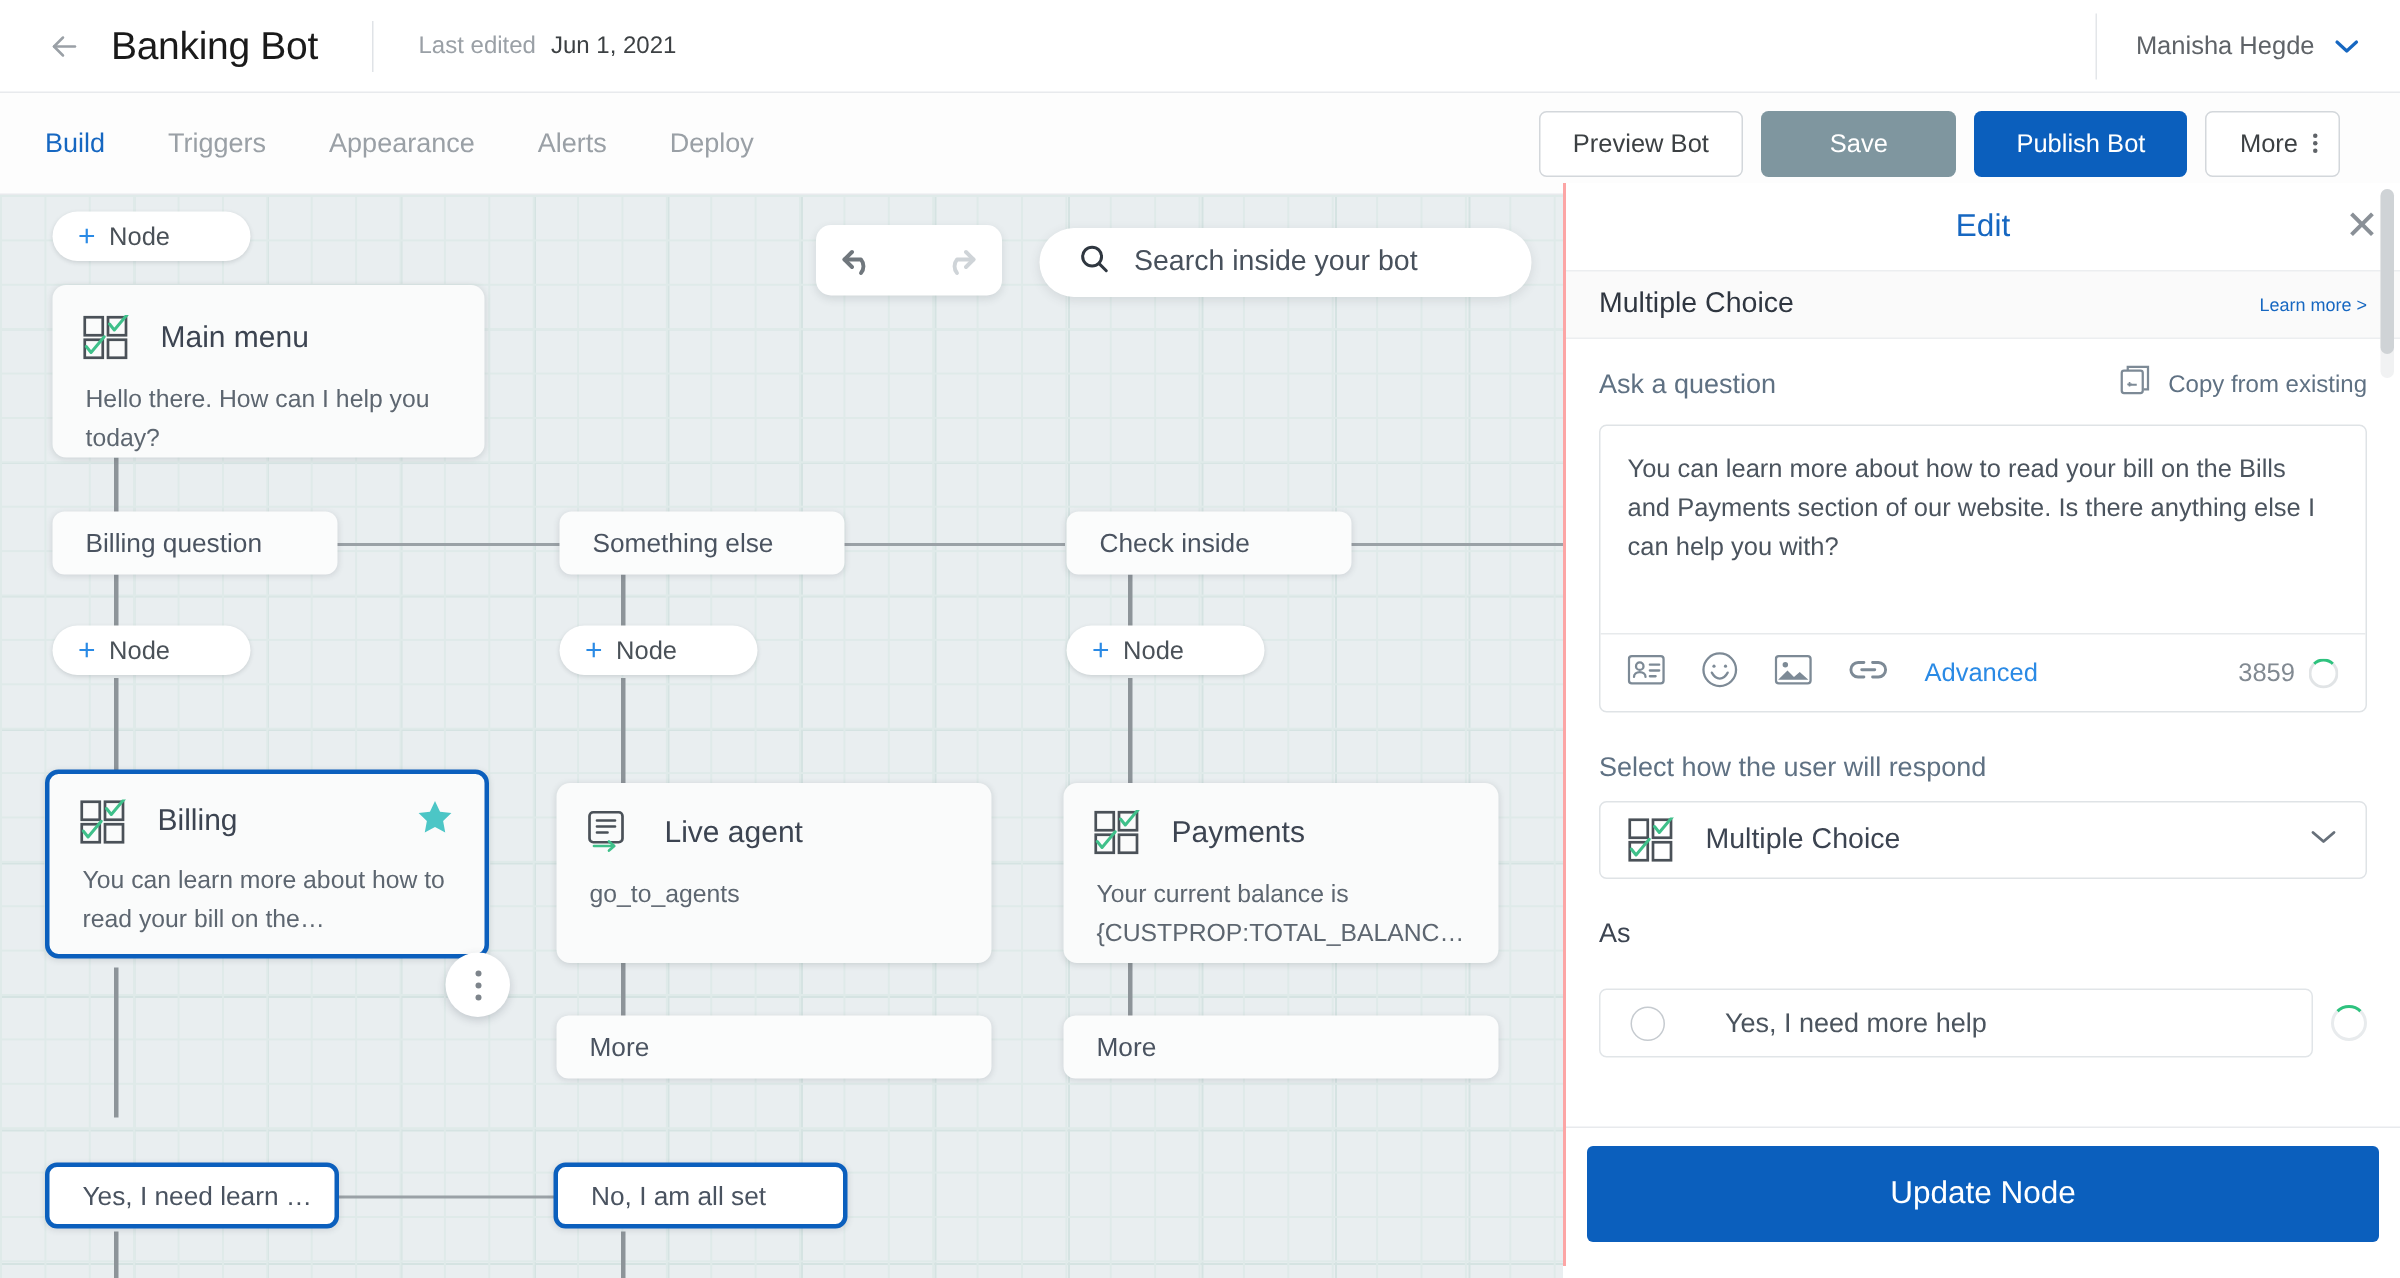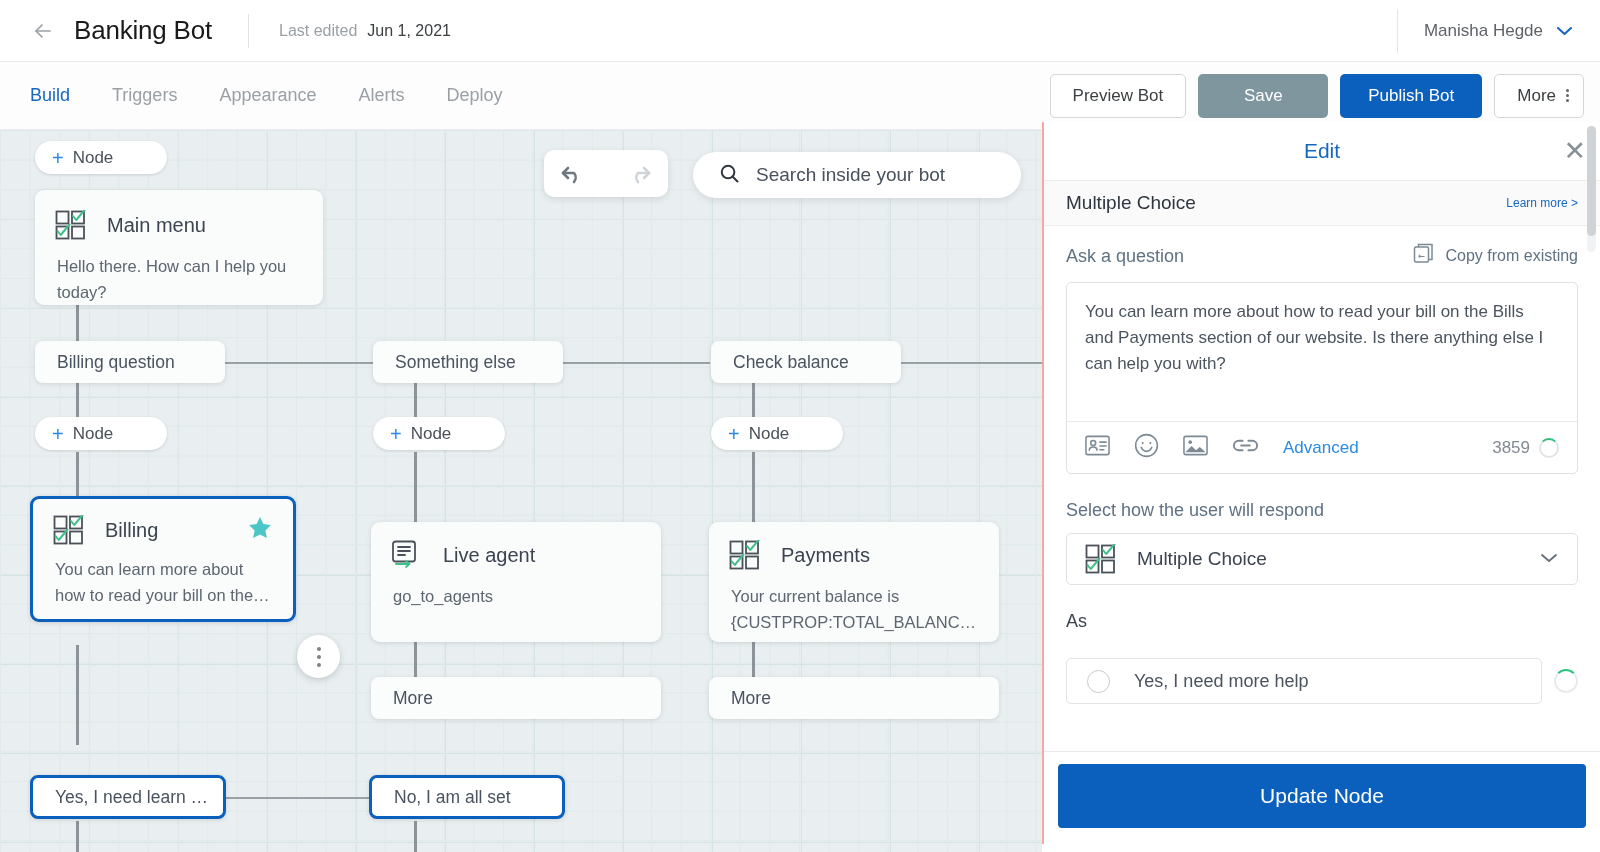--- a/index.html
+++ b/index.html
@@ -57,21 +57,21 @@
     display: flex; align-items: center;
   }
   .tabs { display: flex; align-items: center; margin-left: 30px; }
   .tab {
     font-size: 18px; color: #9aa0a6; margin-right: 42px; cursor: pointer;
     white-space: nowrap;
   }
   .tab.active { color: #1667c1; font-weight: 400; }
 
   .tabbar-actions {
-    margin-left: auto; display: flex; align-items: center; margin-right: 16px; gap: 12px;
+    margin-left: auto; display: flex; align-items: center; margin-right: 40px; gap: 12px;
   }
   .btn {
     height: 44px; border-radius: 5px; font-size: 17px;
     display: inline-flex; align-items: center; justify-content: center;
     cursor: pointer; white-space: nowrap; padding: 0 22px;
     border: 1px solid transparent;
   }
   .btn-outline { background: #fff; border: 1px solid #d3d7db; color: #3c4043; }
   .btn-save { background: #7f969f; color: #fff; min-width: 130px; }
   .btn-publish { background: #0b5fbd; color: #fff; min-width: 142px; }
@@ -235,21 +235,21 @@
   }
   .seg div {
     height: 52px; display: flex; align-items: center; justify-content: center;
     padding: 0 30px; font-size: 19px; color: #8a9097; cursor: pointer;
   }
   .seg div.on { background: #fff; color: #2a8ae5; border-right: 1px solid #e4e7ea; }
 
   .opt-row { display: flex; align-items: center; gap: 12px; margin-top: 26px; }
   .opt-box {
     flex: 1 1 auto; height: 46px; border: 1px solid #e1e5e8; border-radius: 5px;
-    display: flex; align-items: center; padding-left: 20px; gap: 24px; background: #fff;
+    display: flex; align-items: center; padding-left: 20px; gap: 40px; background: #fff;
   }
   .radio { width: 23px; height: 23px; border-radius: 50%; border: 1.5px solid #c6cbd0; }
   .opt-box .txt { font-size: 18px; color: #4b545e; }
   .opt-ring {
     width: 24px; height: 24px; border-radius: 50%;
     border: 2px solid #e8ebed; border-top-color: #2ec27e;
   }
 
   .panel-foot {
     flex: 0 0 auto; border-top: 1px solid #e8eaed; padding: 12px 14px 16px 14px; background: #fff;
@@ -389,23 +389,23 @@
             <path d="M2.5 21 l3.2 4 L14.5 14.5" stroke="#3fc08a" stroke-width="2" fill="none" stroke-linecap="round" stroke-linejoin="round"></path>
           </svg>
         </span>
         <span class="card-title">Main menu</span>
       </div>
       <div class="card-body">Hello there. How can I help you today?</div>
     </div>
 
     <div class="pillnode" style="left:35px; top:211px; width:190px;">Billing question</div>
     <div class="pillnode" style="left:373px; top:211px; width:190px;">Something else</div>
-    <div class="pillnode" style="left:711px; top:211px; width:190px;">Check balance</div>
-
-    <div class="card selected" style="left:30px; top:366px; width:266px; height:126px;">
+    <div class="pillnode" style="left:711px; top:211px; width:190px;">Check inside</div>
+
+    <div class="card selected" style="left:30px; top:383px; width:296px; height:126px;">
       <div class="card-head" style="padding-top:16px;">
         <span class="icon-mc">
           <svg width="32" height="30" viewBox="0 0 32 30" fill="none">
             <rect x="1.5" y="1.5" width="12" height="12" stroke="#4a5158" stroke-width="1.8"></rect>
             <rect x="1.5" y="16.5" width="12" height="12" stroke="#4a5158" stroke-width="1.8"></rect>
             <rect x="17" y="1.5" width="12" height="12" stroke="#4a5158" stroke-width="1.8"></rect>
             <rect x="17" y="16.5" width="12" height="12" stroke="#4a5158" stroke-width="1.8"></rect>
             <path d="M18 6 l3.2 4 L30 -0.5" stroke="#3fc08a" stroke-width="2" fill="none" stroke-linecap="round" stroke-linejoin="round"></path>
             <path d="M2.5 21 l3.2 4 L14.5 14.5" stroke="#3fc08a" stroke-width="2" fill="none" stroke-linecap="round" stroke-linejoin="round"></path>
           </svg>

